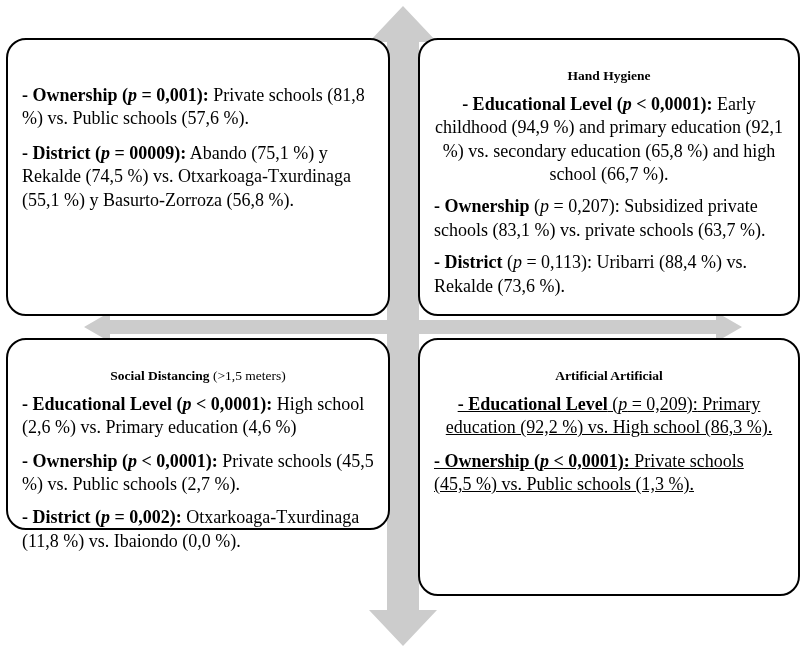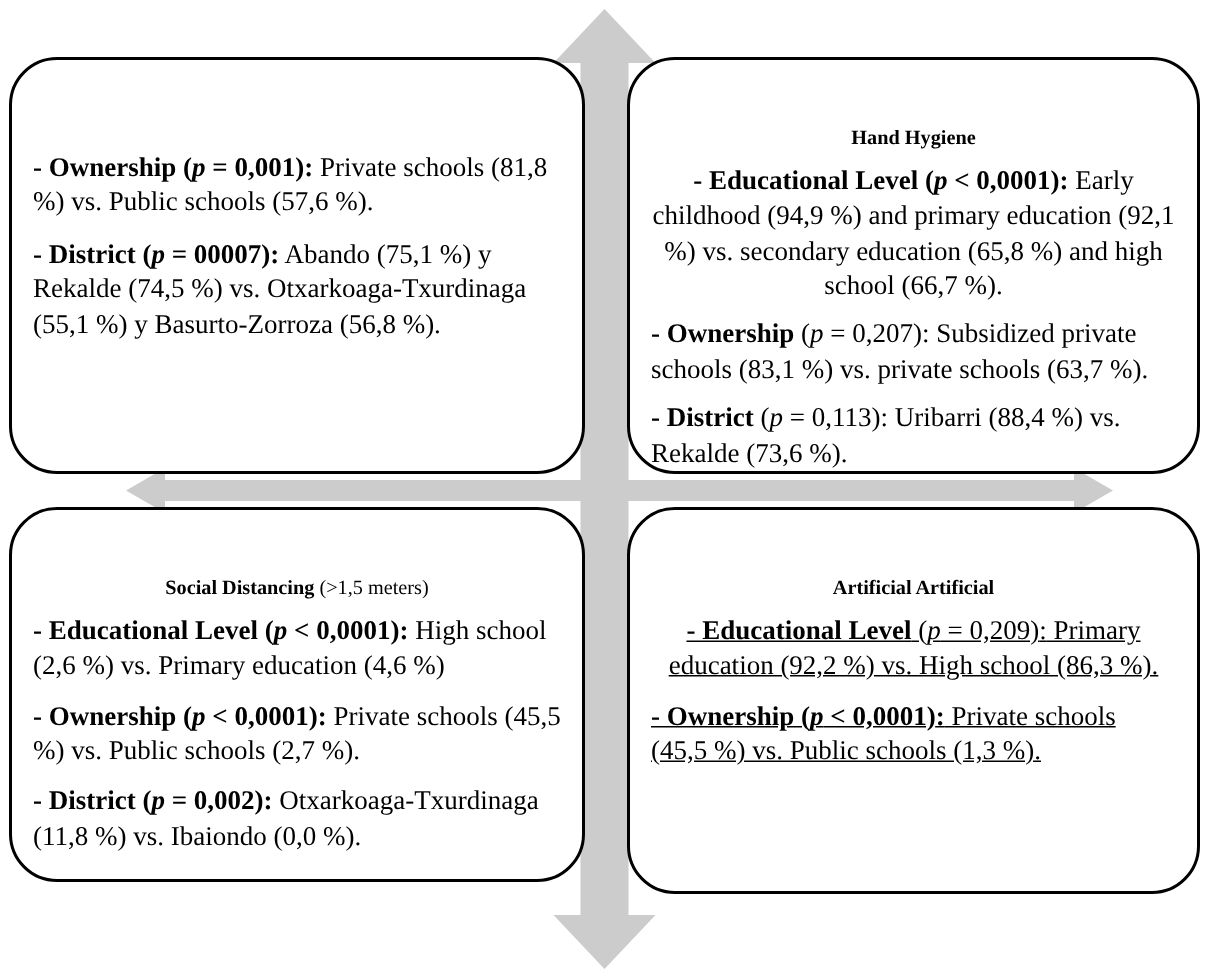--- a/index.html
+++ b/index.html
@@ -32,30 +32,30 @@
     z-index: 1;
   }
 
   
   .box {
     position: absolute;
     z-index: 2;
     box-sizing: border-box;
     background: #ffffff;
     border: 2px solid #000000;
-    border-radius: 32px;
-    padding: 16px 14px 10px 14px;
+    border-radius: 20px;
+    padding: 0 14px 10px 14px;
     display: flex;
     flex-direction: column;
     align-items: stretch;
   }
 
   .box-tl { left: 6px;   top: 38px;  width: 384px; height: 278px; }
   .box-tr { left: 418px; top: 38px;  width: 382px; height: 278px; }
-  .box-bl { left: 6px;   top: 338px; width: 384px; height: 250px; }
+  .box-bl { left: 6px;   top: 338px; width: 384px; height: 192px; }
   .box-br { left: 418px; top: 338px; width: 382px; height: 258px; }
 
   .box-inner {
     width: 100%;
   }
 
   .box-tl .box-inner { padding-top: 44px; }
   .box-tr .box-inner { padding-top: 28px; }
   .box-bl .box-inner { padding-top: 28px; }
   .box-br .box-inner { padding-top: 28px; }
@@ -100,21 +100,21 @@
 
   <div class="box box-tl">
     <div class="box-inner">
 
 
       <p class="finding">
         <b><span>- Ownership (</span><i>p</i><span> = 0,001)</span><span>:</span></b><span> Private schools (81,8 %) vs. Public schools (57,6 %).</span>
       </p>
 
       <p class="finding">
-        <b><span>- District (</span><i>p</i><span> = 00007)</span><span>:</span></b><span> Abando (75,1 %)  y Rekalde (74,5 %) vs. Otxarkoaga-Txurdinaga (55,1 %) y Basurto-Zorroza (56,8 %).</span>
+        <b><span>- District (</span><i>p</i><span> = 00009)</span><span>:</span></b><span> Abando (75,1 %)  y Rekalde (74,5 %) vs. Otxarkoaga-Txurdinaga (55,1 %) y Basurto-Zorroza (56,8 %).</span>
       </p>
     </div>
   </div>
 
   <div class="box box-tr">
     <div class="box-inner">
       <div class="card-title">
         <b>Hand Hygiene</b><span></span>
       </div>
 

